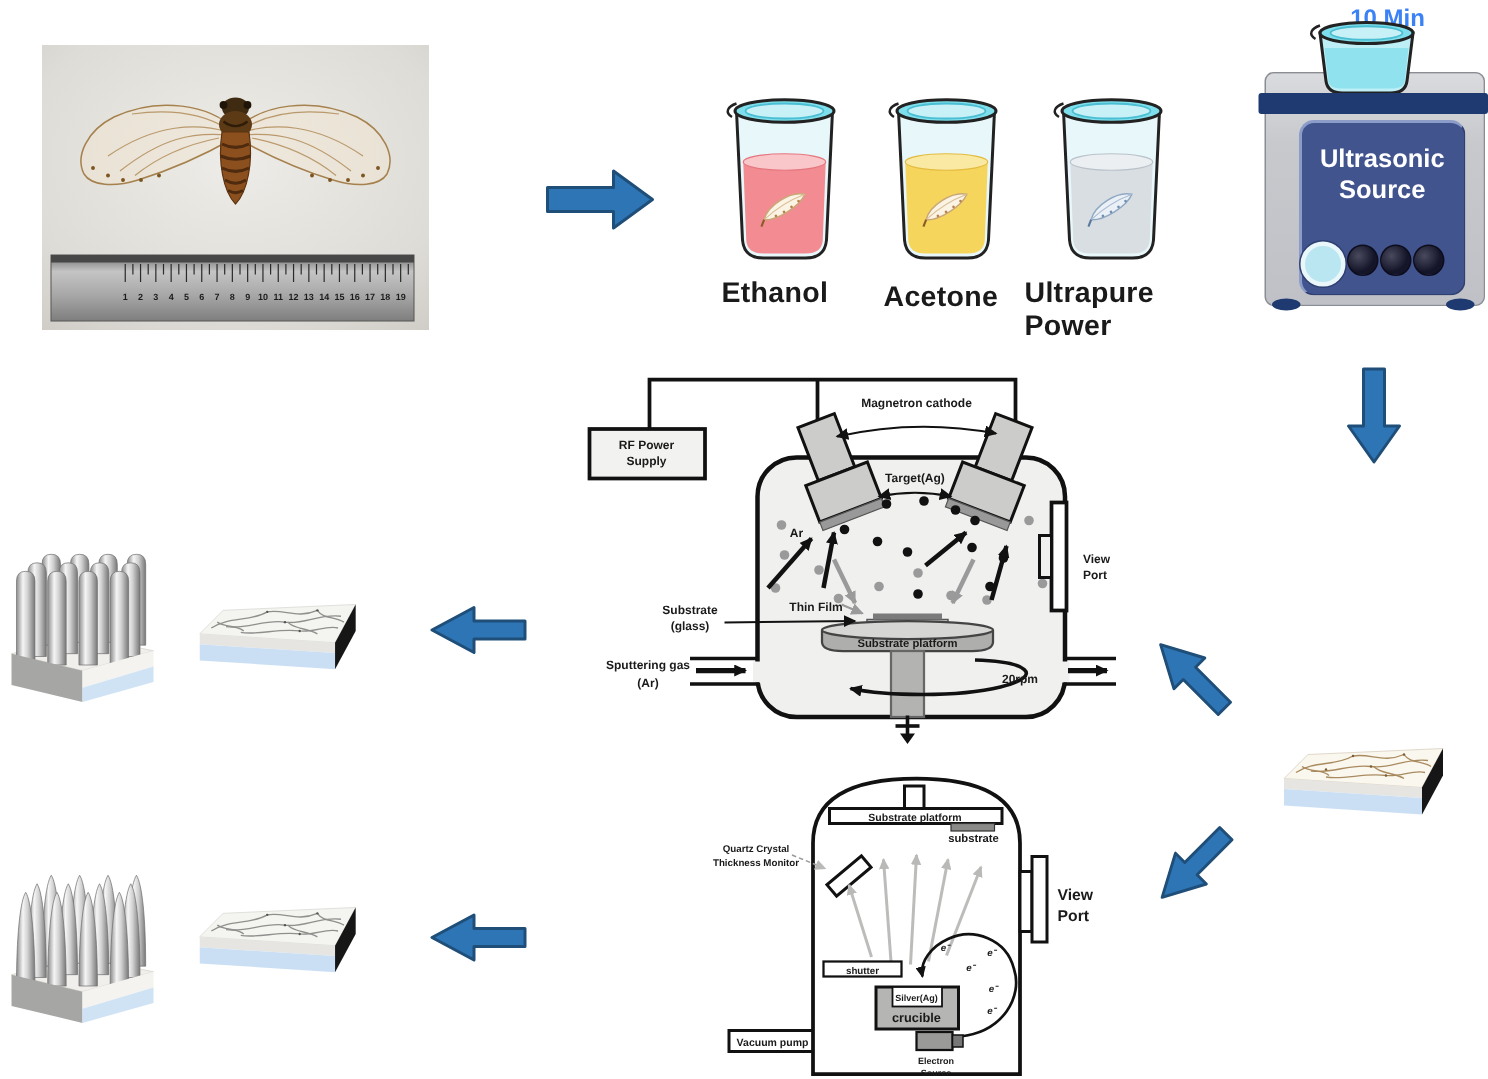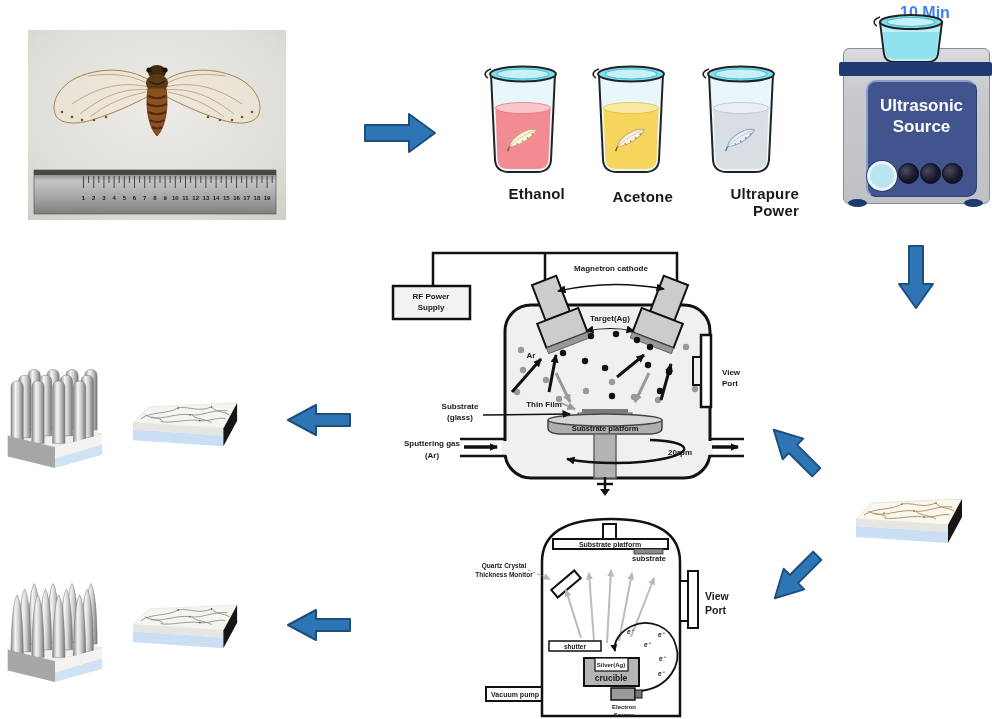--- a/index.html
+++ b/index.html
@@ -12,21 +12,21 @@
   .t75{font-size:7.5px;font-weight:600;}
   .t7{font-size:7px;font-weight:600;}
   .t65{font-size:6.5px;font-weight:600;}
   .t6{font-size:6px;font-weight:600;}
   .t10b{font-size:10.5px;font-weight:700;}
   .t85b{font-size:8.5px;font-weight:700;}
   .e-label{font-size:6.5px;font-weight:600;font-style:italic;}
   .ruler-num{font-size:6px;font-weight:600;fill:#1c1c1c;text-anchor:middle;}
   .ruler-tick{stroke:#2a2a2a;stroke-width:0.8;}
   
-  .beaker-label{position:absolute;font-size:15px;font-weight:600;color:#1a1a1a;text-align:right;letter-spacing:0.2px;}
+  .beaker-label{position:absolute;font-size:19px;font-weight:600;color:#1a1a1a;text-align:left;letter-spacing:0.2px;}
   
   .uc-body{position:absolute;left:843px;top:48px;width:145px;height:154px;background:linear-gradient(180deg,#d9dbde 0%,#c7c9cd 30%,#bfc1c6 100%);border:1.5px solid #8a8d93;border-radius:6px;}
   .uc-band{position:absolute;left:839px;top:62px;width:153px;height:14px;background:#1e3a70;border-radius:2px;}
   .uc-panel{position:absolute;left:866px;top:80px;width:111px;height:117px;background:#41548e;border-radius:10px;border-top:2px solid #8b9cc9;border-left:2px solid #8b9cc9;border-right:1px solid #2e3f70;border-bottom:1px solid #2e3f70;box-sizing:border-box;}
   .uc-title{position:absolute;left:866px;top:95px;width:111px;text-align:center;color:#fff;font-size:17px;font-weight:700;line-height:21px;}
   .uc-knob-main{position:absolute;left:867px;top:161px;width:24px;height:24px;border-radius:50%;background:#b9e6f0;border:3px solid #e9f6fa;box-shadow:0 0 0 1px #2e3f70;}
   .uc-knob{position:absolute;width:19px;height:19px;border-radius:50%;background:radial-gradient(circle at 35% 35%,#4a4a5e 0%,#15152a 60%);border:1px solid #0d0d1c;}
   .uc-foot{position:absolute;width:19px;height:8px;border-radius:50%;background:#1e3a70;}
   .uc-time{position:absolute;left:880px;top:4px;width:90px;text-align:center;font-size:16px;font-weight:700;color:#3b82f6;}
 </style>

